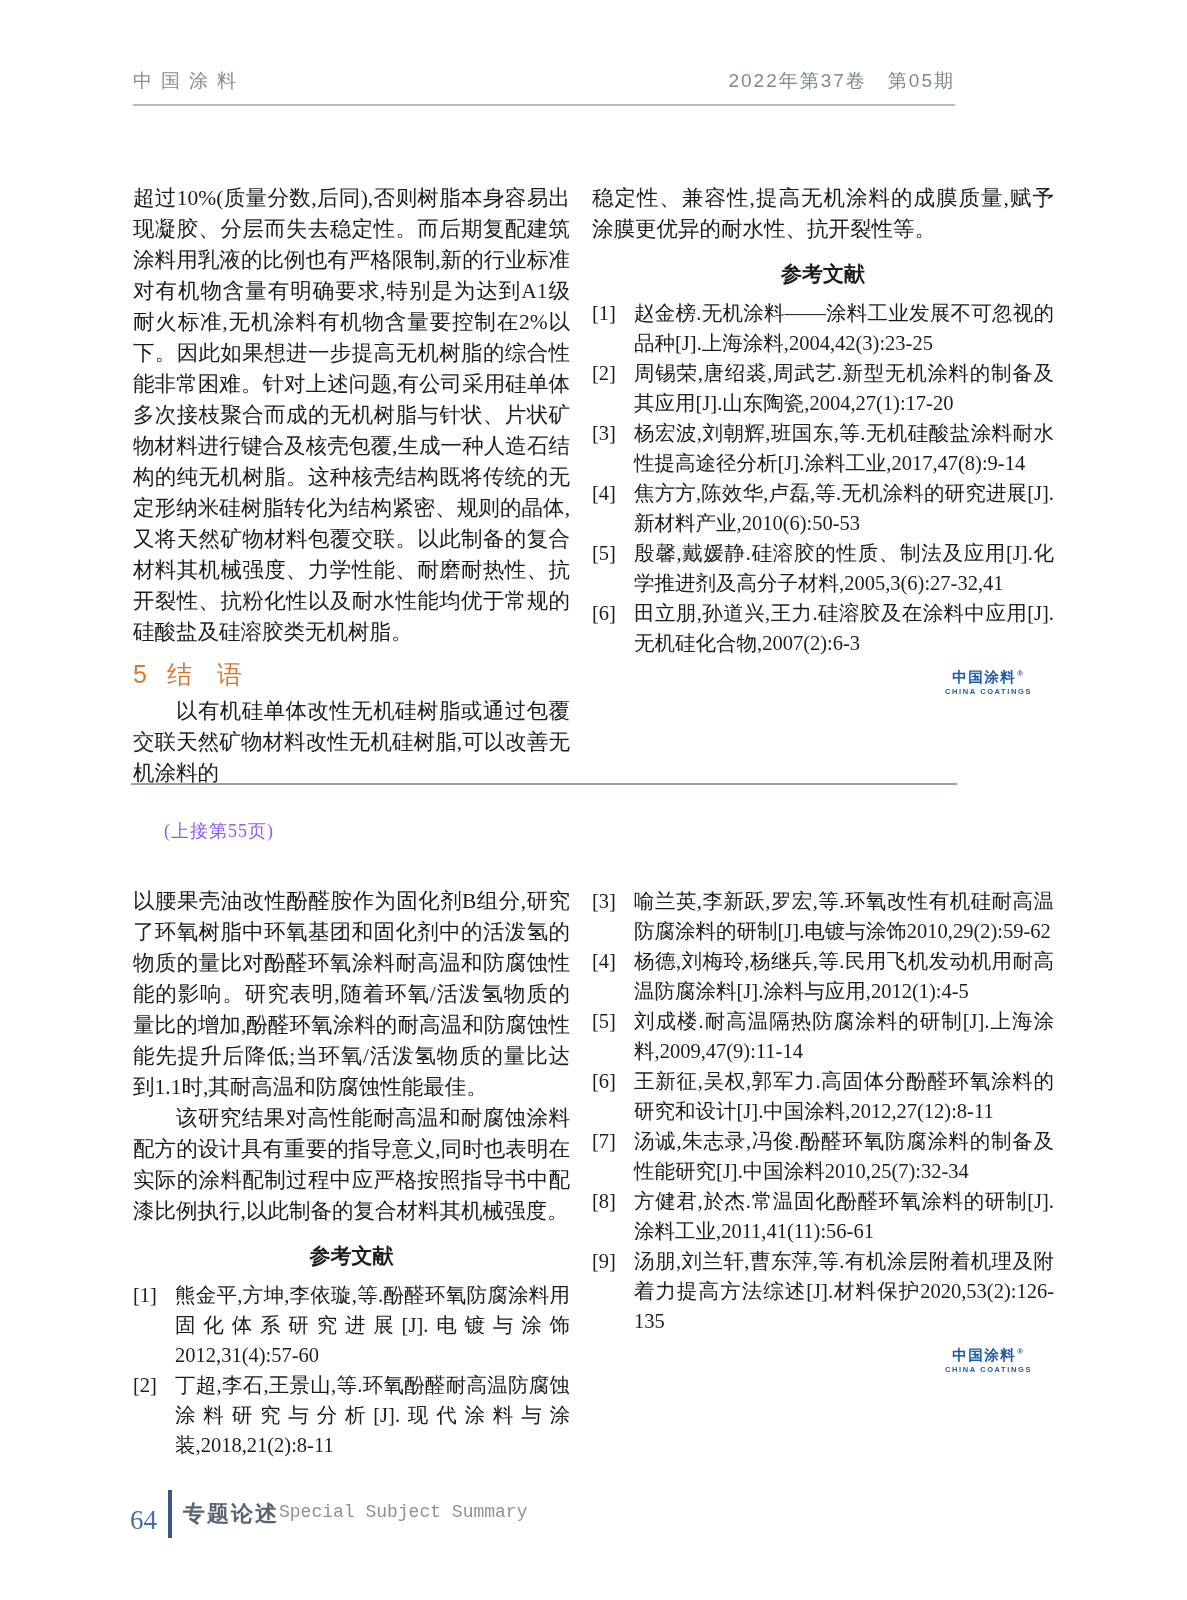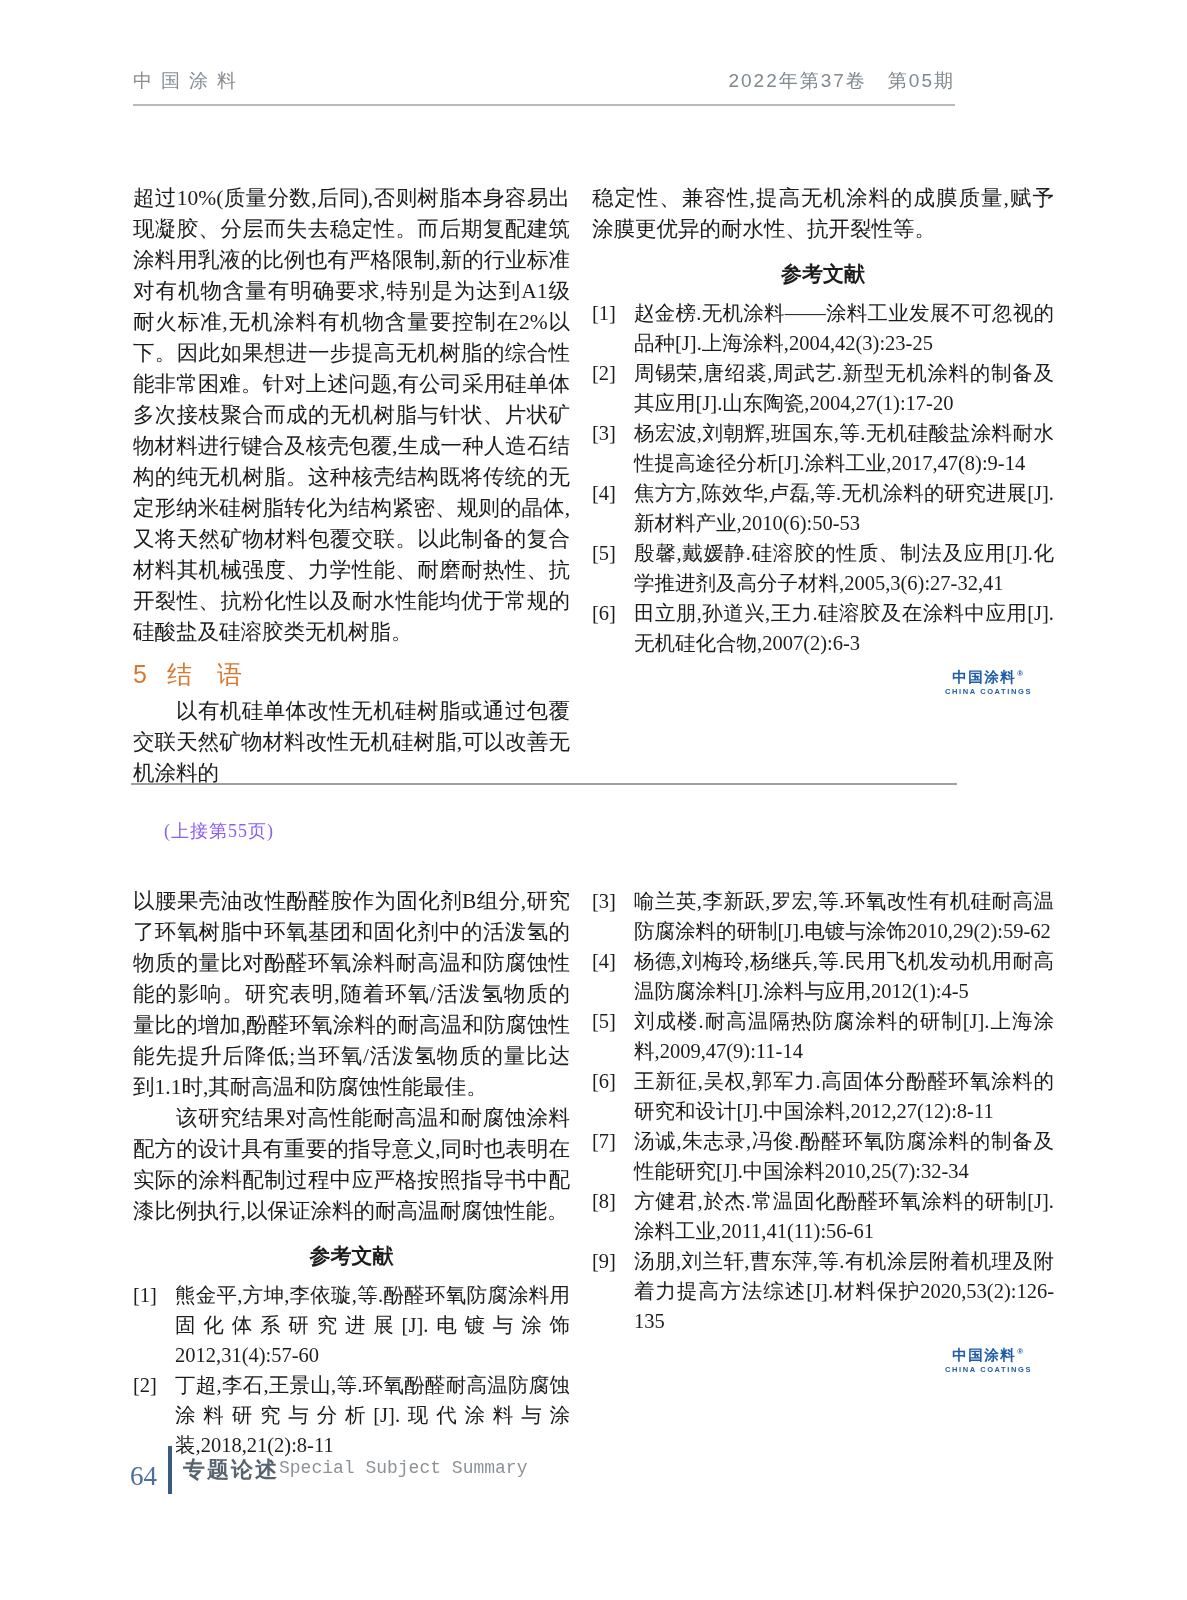--- a/index.html
+++ b/index.html
@@ -76,21 +76,21 @@
   .divider{
     position:absolute;left:131px;right:123px;top:783px;
     height:2px;background:#9aa1a7;
   }
   .continued-note{
     position:absolute;left:148px;top:803px;margin:16px;
     font-size:18px;color:#8b5cf6;letter-spacing:1px;
   }
   
   .page-footer{
-    position:absolute;left:130px;top:1446px;
+    position:absolute;left:130px;top:1490px;
     display:flex;align-items:center;gap:11px;
   }
   .page-num{
     font-size:27px;color:#4a6f9b;
     font-family:"Liberation Serif","DejaVu Serif",serif;
     align-self:flex-end;margin-bottom:2px;
   }
   .footer-bar{width:4px;height:48px;background:#3c5a80;}
   .footer-col{display:flex;flex-direction:row;justify-content:center;}
   .footer-title{
@@ -155,21 +155,21 @@
       </div>
     </div>
   </section>
 
   <div class="divider"></div>
   <p class="continued-note">(上接第55页)</p>
 
   <section class="two-col bottom-section">
     <div class="col-left">
       <p class="body-text">以腰果壳油改性酚醛胺作为固化剂B组分,研究了环氧树脂中环氧基团和固化剂中的活泼氢的物质的量比对酚醛环氧涂料耐高温和防腐蚀性能的影响。研究表明,随着环氧/活泼氢物质的量比的增加,酚醛环氧涂料的耐高温和防腐蚀性能先提升后降低;当环氧/活泼氢物质的量比达到1.1时,其耐高温和防腐蚀性能最佳。</p>
-      <p class="body-text indent para-gap">该研究结果对高性能耐高温和耐腐蚀涂料配方的设计具有重要的指导意义,同时也表明在实际的涂料配制过程中应严格按照指导书中配漆比例执行,以保证涂料的耐高温耐腐蚀性能。</p>
+      <p class="body-text indent para-gap">该研究结果对高性能耐高温和耐腐蚀涂料配方的设计具有重要的指导意义,同时也表明在实际的涂料配制过程中应严格按照指导书中配漆比例执行,以此制备的复合材料其机械强度。</p>
       <h3 class="refs-title">参考文献</h3>
       <div class="refs">
 
           <div class="ref">
             <span class="ref-num">[1]</span><span class="ref-text">熊金平,方坤,李依璇,等.酚醛环氧防腐涂料用固化体系研究进展[J].电镀与涂饰2012,31(4):57-60</span>
           </div>
 
           <div class="ref">
             <span class="ref-num">[2]</span><span class="ref-text">丁超,李石,王景山,等.环氧酚醛耐高温防腐蚀涂料研究与分析[J].现代涂料与涂装,2018,21(2):8-11</span>
           </div>

